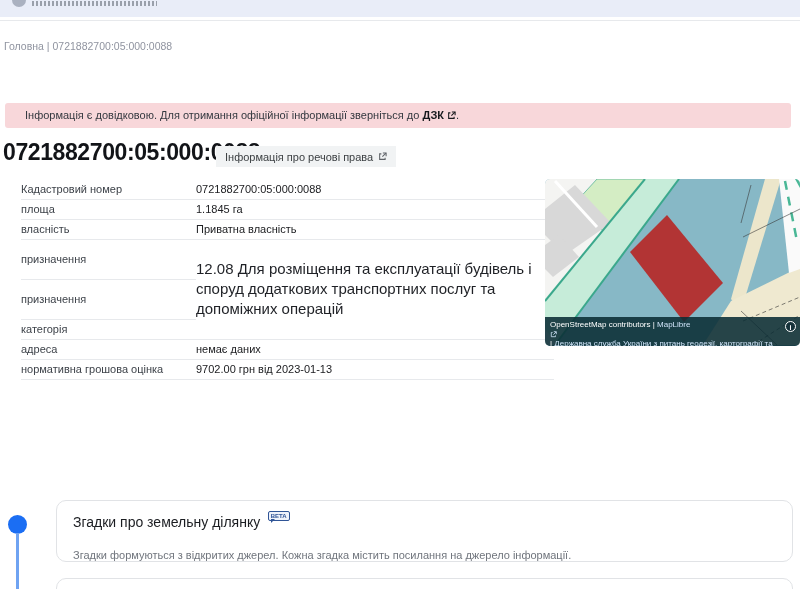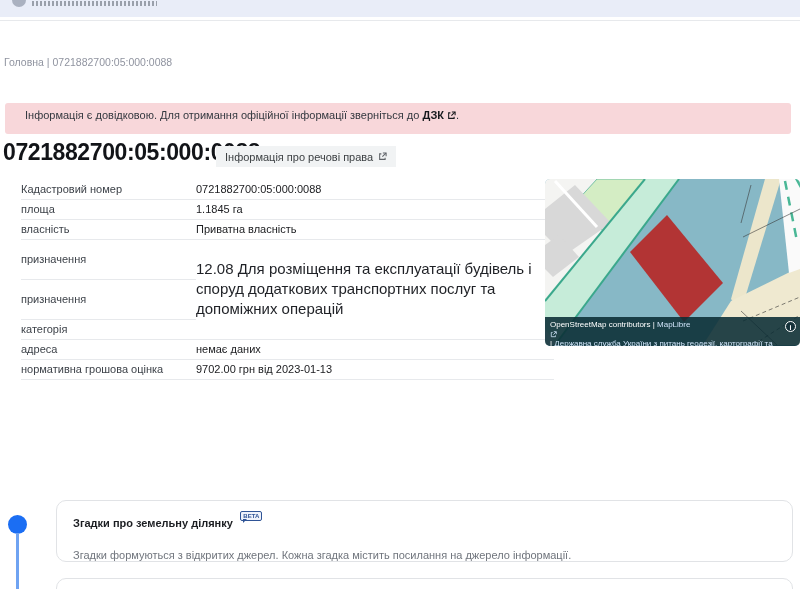--- a/index.html
+++ b/index.html
@@ -9,26 +9,26 @@
   #stage { position:relative; width:800px; height:589px; background:#fff; }
 
   
   #topbar { left:0; top:0; width:800px; height:17px; background:#e9edf8; }
   #topbar-circle { left:12px; top:-7px; width:14px; height:14px; border-radius:50%; background:#aab1c0; }
   #topbar-text { left:32px; top:1px; width:125px; height:5px;
     background:repeating-linear-gradient(90deg,#9aa0ab 0 2px,transparent 2px 4px); }
   #topbar-rule { left:0; top:20px; width:800px; height:1px; background:#e7e9ec; }
 
   
-  #breadcrumb { left:4px; top:56px; font-size:10.5px; color:#9094a0; }
+  #breadcrumb { left:4px; top:40px; font-size:10.5px; color:#9094a0; }
   #breadcrumb a { color:#9094a0; text-decoration:none; }
   #page-title { left:2px; top:52px; font-size:27px; font-weight:500; color:#1b1d21; letter-spacing:-0.3px; }
 
   
-  #notice { left:5px; top:103px; width:786px; height:31px; background:#f8d7da; border-radius:3px;
+  #notice { left:5px; top:103px; width:786px; height:25px; background:#f8d7da; border-radius:3px;
     font-size:11px; color:#33383f; line-height:25px; padding-left:20px; }
   #notice b { color:#16181c; font-weight:700; }
 
   
   #cad-number { left:3px; top:139px; font-size:23px; font-weight:700; color:#121418; letter-spacing:-0.4px; }
   #rights-btn { left:216px; top:146px; height:21px; background:#f1f3f4; border:none; border-radius:0;
     font-size:11px; color:#3c4043; padding:0 9px; display:inline-flex; align-items:center; gap:5px; cursor:pointer;
     font-family:inherit; }
 
   .ext-ico { width:9px; height:9px; display:inline-block; vertical-align:-1px; }
@@ -53,21 +53,21 @@
   #map-attrib b { font-weight:400; color:#ffffff; }
   #map-attrib .ext-ico { width:7px; height:7px; }
   #map-attrib .ext-ico path { stroke:#cfe3f8; }
   #map-info { position:absolute; right:4px; bottom:14px; width:11px; height:11px; border-radius:50%;
     border:1.5px solid #ffffff; background:#16323a; color:#fff; font-size:7px; line-height:11px;
     text-align:center; font-weight:700; cursor:pointer; }
 
   
   .card { border:1px solid #e1e3e6; border-radius:10px; background:#fff; }
   #card-mentions { left:56px; top:500px; width:737px; height:62px; padding:12px 16px 0 16px; }
-  #mentions-title { font-size:11px; font-weight:700; color:#1b1d21; display:inline-block; }
+  #mentions-title { font-size:14px; font-weight:400; color:#1b1d21; display:inline-block; }
   #beta-badge { display:inline-block; position:relative; top:-9px; left:3px; border:1px solid #2f5496;
     background:#eef2fb; color:#2f5496; font-size:6px; font-weight:700; line-height:8px; padding:0 2px;
     border-radius:2px; }
   #beta-badge:after { content:""; position:absolute; left:2px; bottom:-3px; border:2px solid transparent;
     border-top-color:#2f5496; border-left-color:#2f5496; width:0; height:0; }
   #mentions-sub { margin-top:18px; font-size:11px; color:#70757d; }
   #card-next { left:56px; top:578px; width:737px; height:40px; border-radius:10px 10px 0 0; }
 
   
   #timeline-dot { left:8px; top:515px; width:19px; height:19px; border-radius:50%; background:#1b6ef3; }

